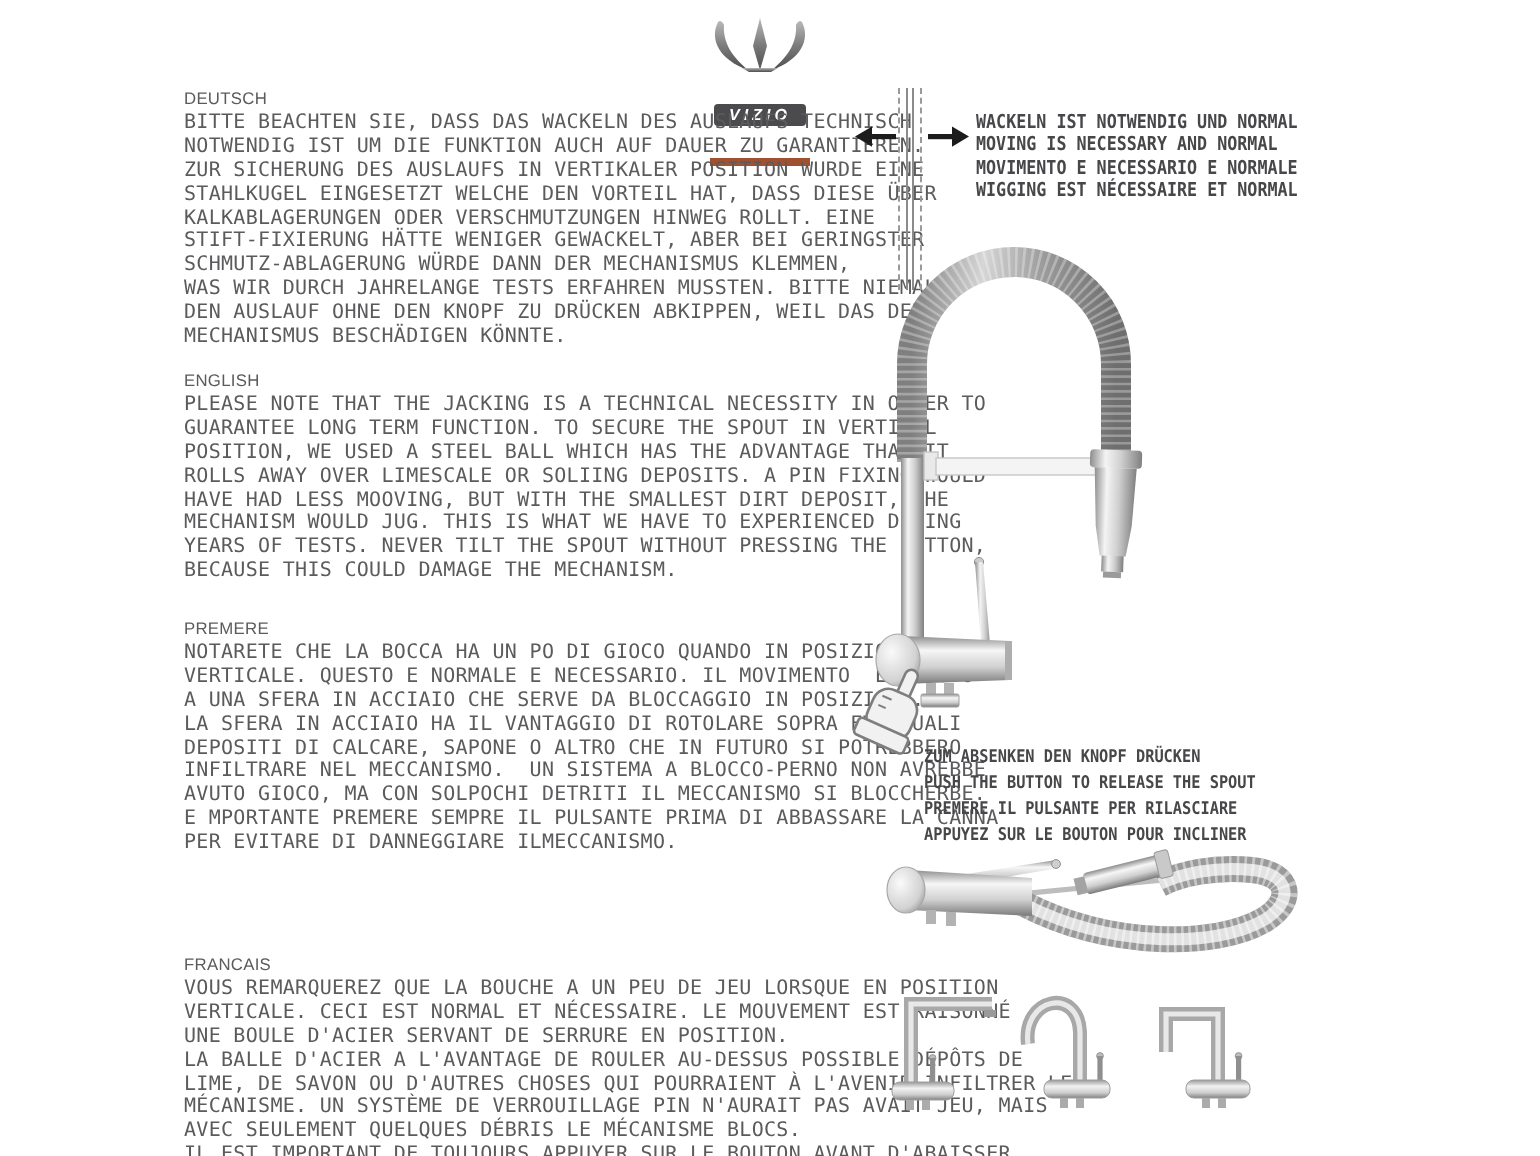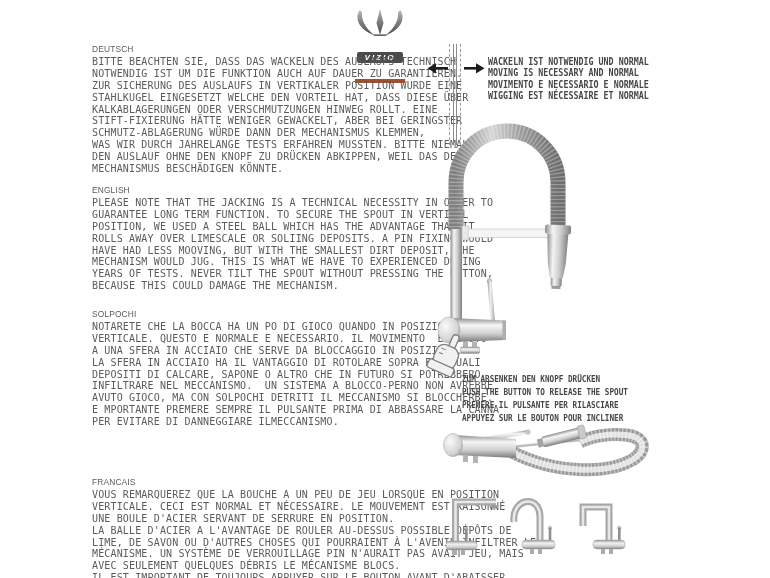--- a/index.html
+++ b/index.html
@@ -76,21 +76,21 @@
     <pre class="lang-body">PLEASE NOTE THAT THE JACKING IS A TECHNICAL NECESSITY IN ORDER TO
 GUARANTEE LONG TERM FUNCTION. TO SECURE THE SPOUT IN VERTICAL
 POSITION, WE USED A STEEL BALL WHICH HAS THE ADVANTAGE THAT IT
 ROLLS AWAY OVER LIMESCALE OR SOLIING DEPOSITS. A PIN FIXING WOULD
 HAVE HAD LESS MOOVING, BUT WITH THE SMALLEST DIRT DEPOSIT, THE
 MECHANISM WOULD JUG. THIS IS WHAT WE HAVE TO EXPERIENCED DURING
 YEARS OF TESTS. NEVER TILT THE SPOUT WITHOUT PRESSING THE BUTTON,
 BECAUSE THIS COULD DAMAGE THE MECHANISM.</pre>
   </div>
   <div class="lang-section s-it">
-    <div class="lang-heading">SOLPOCHI</div>
+    <div class="lang-heading">PREMERE</div>
     <pre class="lang-body">NOTARETE CHE LA BOCCA HA UN PO DI GIOCO QUANDO IN POSIZIONE
 VERTICALE. QUESTO E NORMALE E NECESSARIO. IL MOVIMENTO  E DOVUTO
 A UNA SFERA IN ACCIAIO CHE SERVE DA BLOCCAGGIO IN POSIZIONE.
 LA SFERA IN ACCIAIO HA IL VANTAGGIO DI ROTOLARE SOPRA EVENTUALI
 DEPOSITI DI CALCARE, SAPONE O ALTRO CHE IN FUTURO SI POTREBBERO
 INFILTRARE NEL MECCANISMO.  UN SISTEMA A BLOCCO-PERNO NON AVREBBE
 AVUTO GIOCO, MA CON SOLPOCHI DETRITI IL MECCANISMO SI BLOCCHERBE.
 E MPORTANTE PREMERE SEMPRE IL PULSANTE PRIMA DI ABBASSARE LA CANNA
 PER EVITARE DI DANNEGGIARE ILMECCANISMO.</pre>
   </div>

